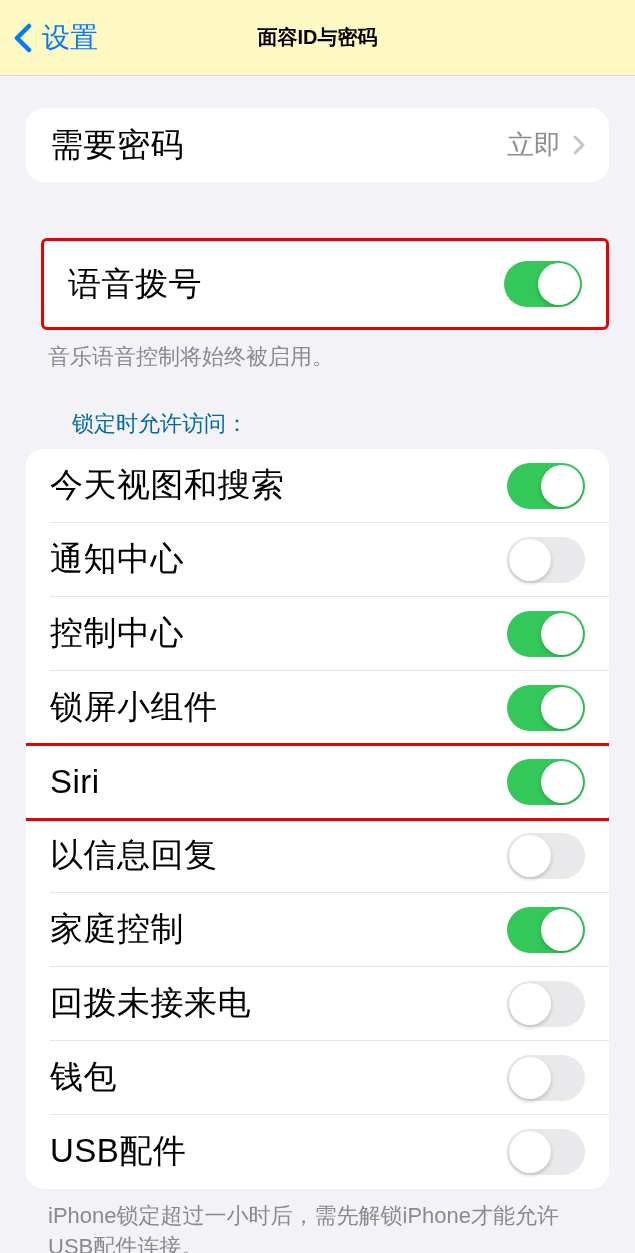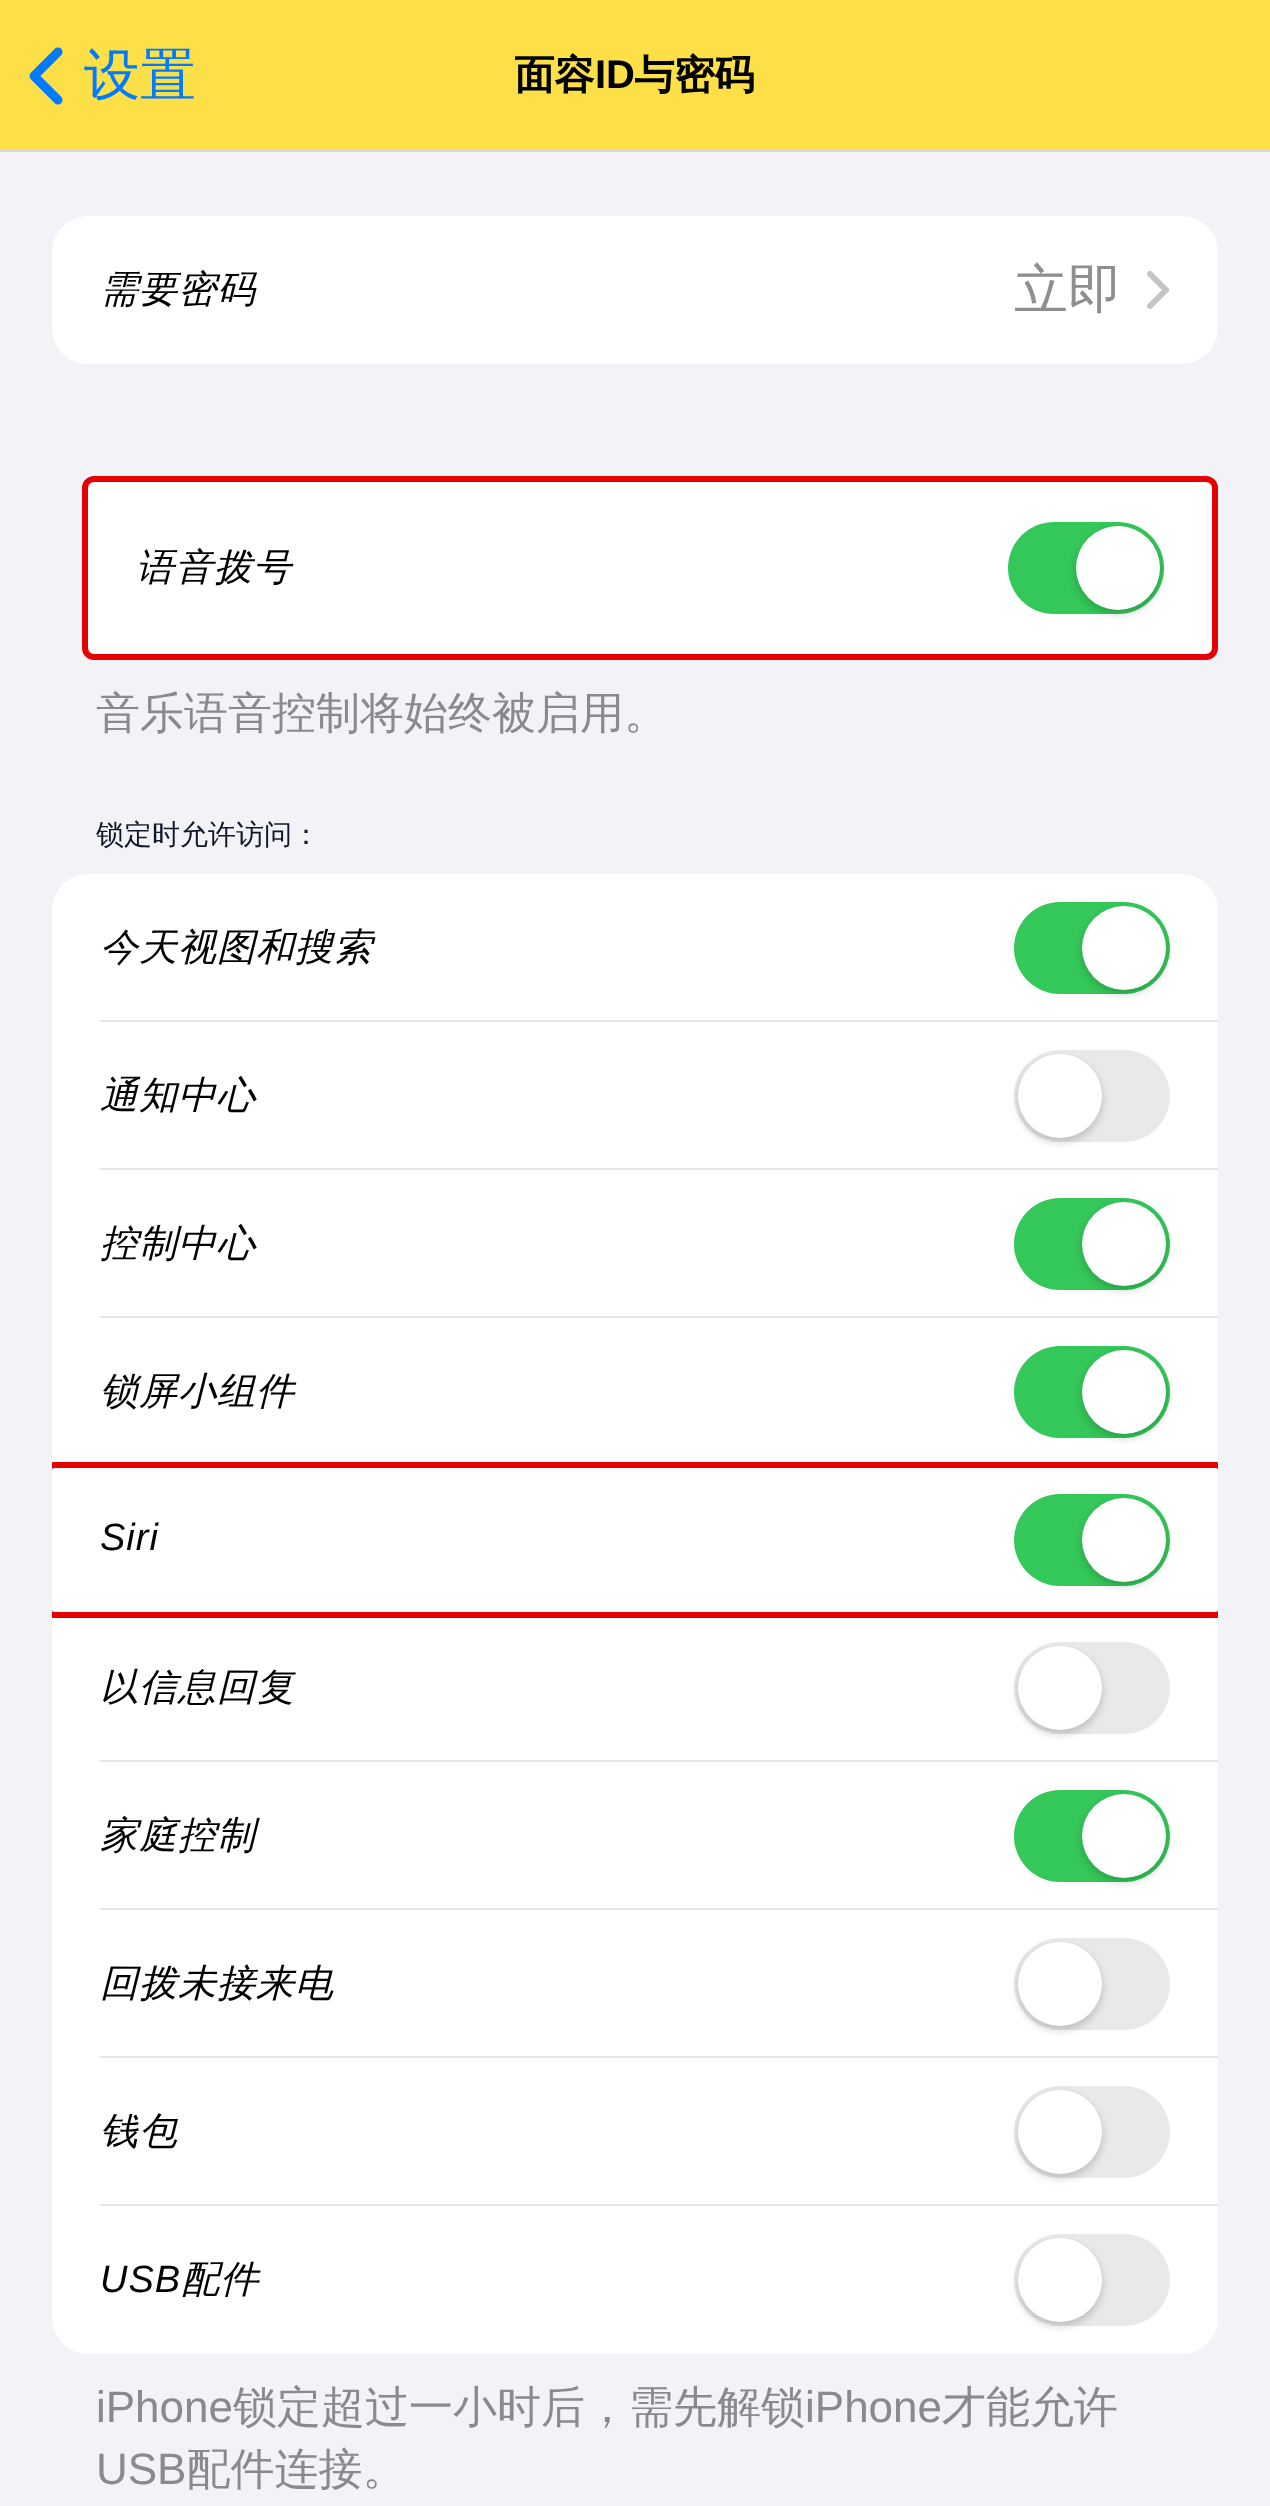--- a/index.html
+++ b/index.html
@@ -10,21 +10,21 @@
     }
     body {
       width: 635px;
       height: 1253px;
       background: #f2f2f7;
       font-family: -apple-system, "SF Pro Text", "Helvetica Neue", Arial, sans-serif;
       overflow: hidden;
     }
     .nav-bar {
       height: 76px;
-      background: #fde047;
+      background: #fef9c3;
       border-bottom: 1px solid #d8d8db;
       display: flex;
       align-items: center;
       position: relative;
     }
     .nav-back {
       display: flex;
       align-items: center;
       padding-left: 14px;
       color: #007aff;
@@ -93,24 +93,23 @@
     .row-multi .row:not(:last-child)::after {
       content: "";
       position: absolute;
       left: 24px;
       right: 0;
       bottom: 0;
       height: 1px;
       background: #e5e5ea;
     }
     .row-label {
-      font-size: 19px;
+      font-size: 33px;
       color: #000;
       letter-spacing: 0.5px;
-      font-style: italic;
     }
     .row-right {
       display: flex;
       align-items: center;
       gap: 12px;
     }
     .row-value {
       font-size: 27px;
       color: #8e8e93;
     }
@@ -148,23 +147,23 @@
     .toggle.off .toggle-knob {
       left: 2px;
     }
     .footer-text {
       font-size: 22px;
       color: #8a8a8e;
       padding: 12px 48px 0 48px;
       line-height: 1.4;
     }
     .header-text {
-      font-size: 14px;
-      color: #0f172a;
-      padding: 0 48px 10px 48px;
+      font-size: 22px;
+      color: #0369a1;
+      padding: 0 48px 10px 72px;
     }
   </style>
 </head>
 <body>
 
 <div class="nav-bar">
   <div class="nav-back">
     <svg class="nav-back-chevron" viewBox="0 0 12 20" fill="none">
       <path d="M10 2 L2 10 L10 18" stroke="#007aff" stroke-width="3" stroke-linecap="round" stroke-linejoin="round"></path>
     </svg>

